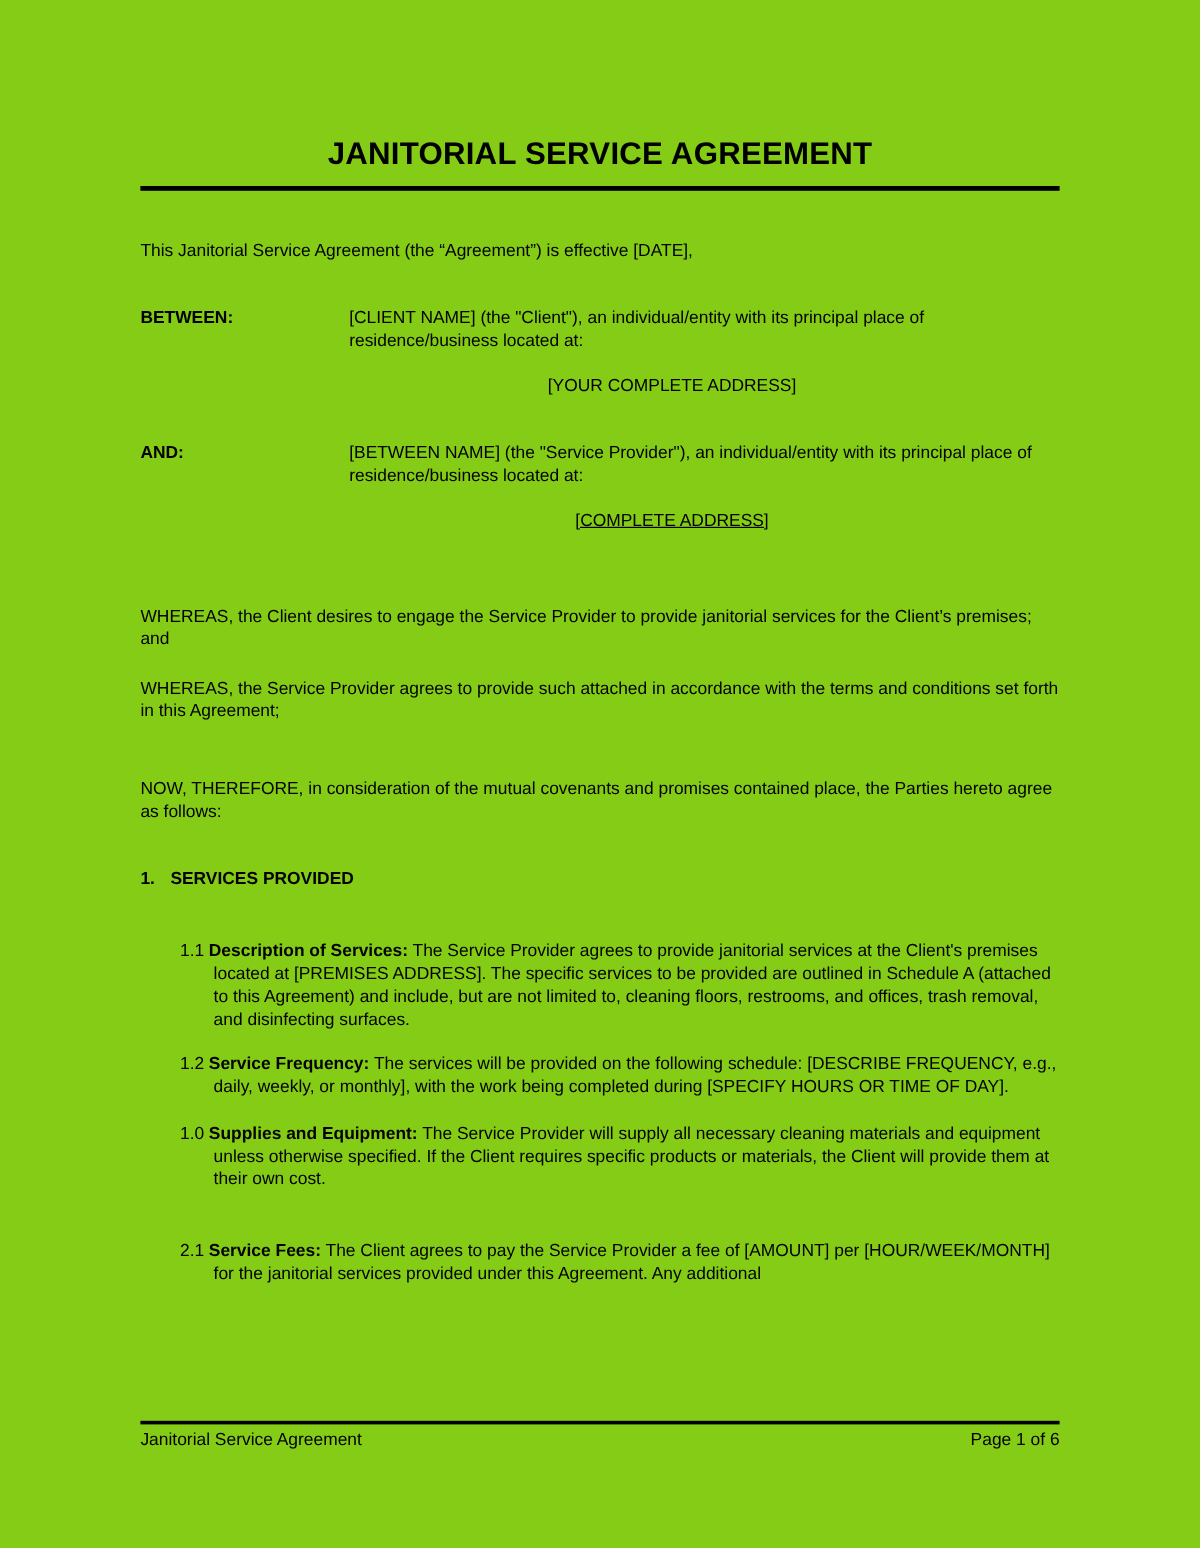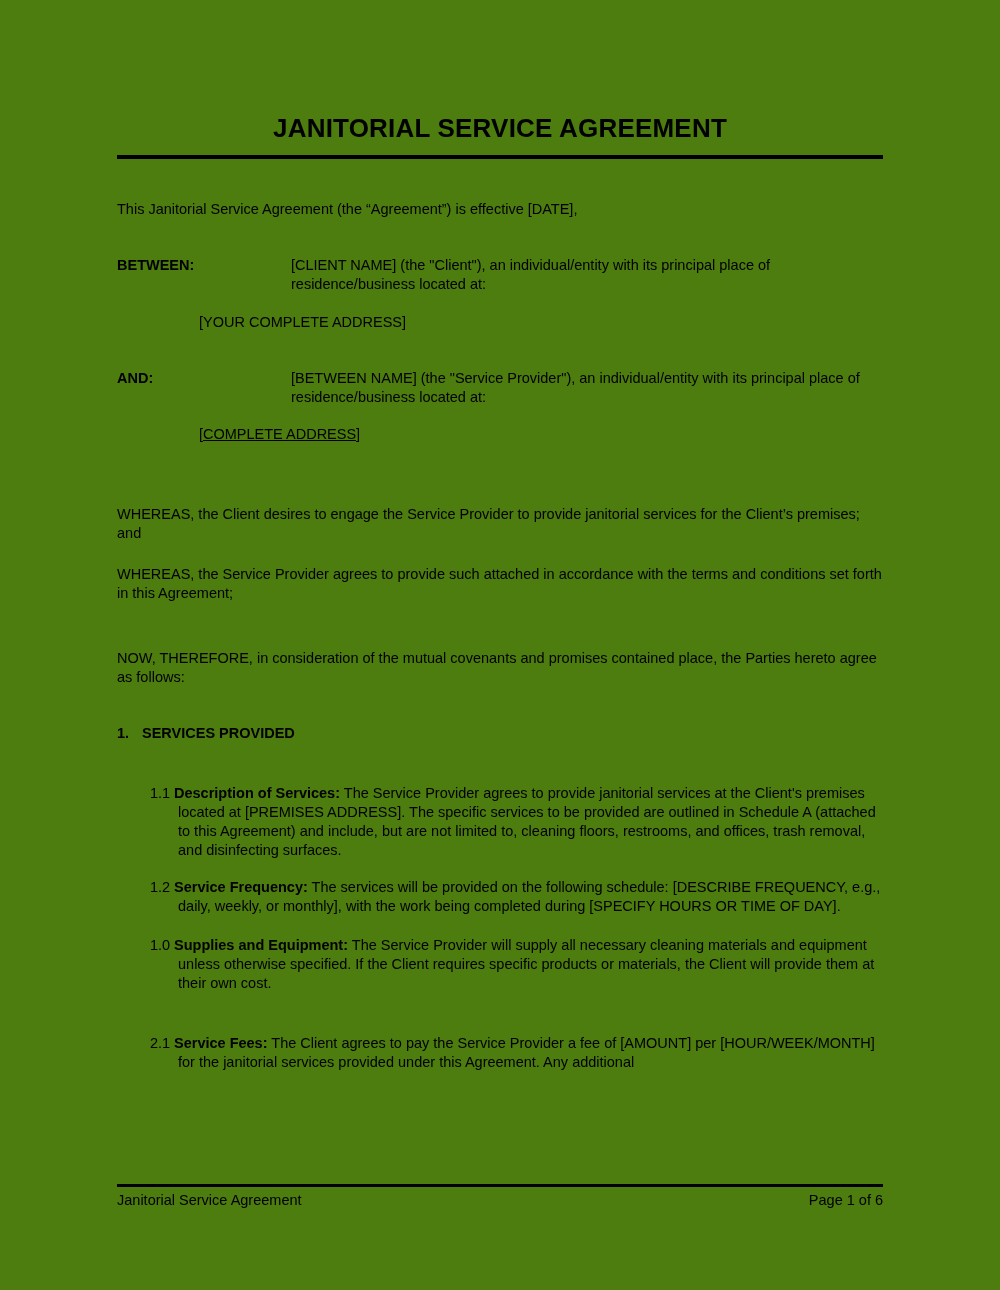--- a/index.html
+++ b/index.html
@@ -2,42 +2,42 @@
 <html><head>
 <meta charset="utf-8">
 <style>
   html, body { margin: 0; padding: 0; background: #ffffff; }
   .page {
     position: relative;
     width: 1000px;
     height: 1290px;
     box-sizing: border-box;
     padding: 113px 117px 0 117px;
-    background: #4d7c0f;
+    background: #84cc16;
     color: #000000;
     font-family: "Liberation Sans", "DejaVu Sans", sans-serif;
     font-size: 14.5px;
     line-height: 19px;
     overflow: hidden;
   }
   .doc-title {
     margin: 0;
     font-size: 26px;
     line-height: 30px;
     font-weight: bold;
     text-align: center;
     letter-spacing: 0.2px;
   }
   .title-rule { margin-top: 12px; height: 4px; background: #000000; }
   .intro { margin-top: 41px; }
   .party-row { display: flex; margin-top: 37px; }
   .party-label { width: 174px; flex-shrink: 0; font-weight: bold; }
   .party-text { flex: 1; max-width: 590px; }
   .party-name { font-weight: normal; }
-  .party-address { margin-top: 19px; margin-left: 82px; }
+  .party-address { margin-top: 19px; margin-left: 120px; text-align: center; }
   .party-address.second { margin-top: 18px; text-decoration: underline; }
   .recital-1 { margin-top: 61px; }
   .recital-2 { margin-top: 22px; }
   .recital-3 { margin-top: 46px; }
   .section-heading {
     font-weight: bold;
     padding-left: 30px;
     text-indent: -30px;
   }
   .section-heading.first { margin-top: 37px; }

